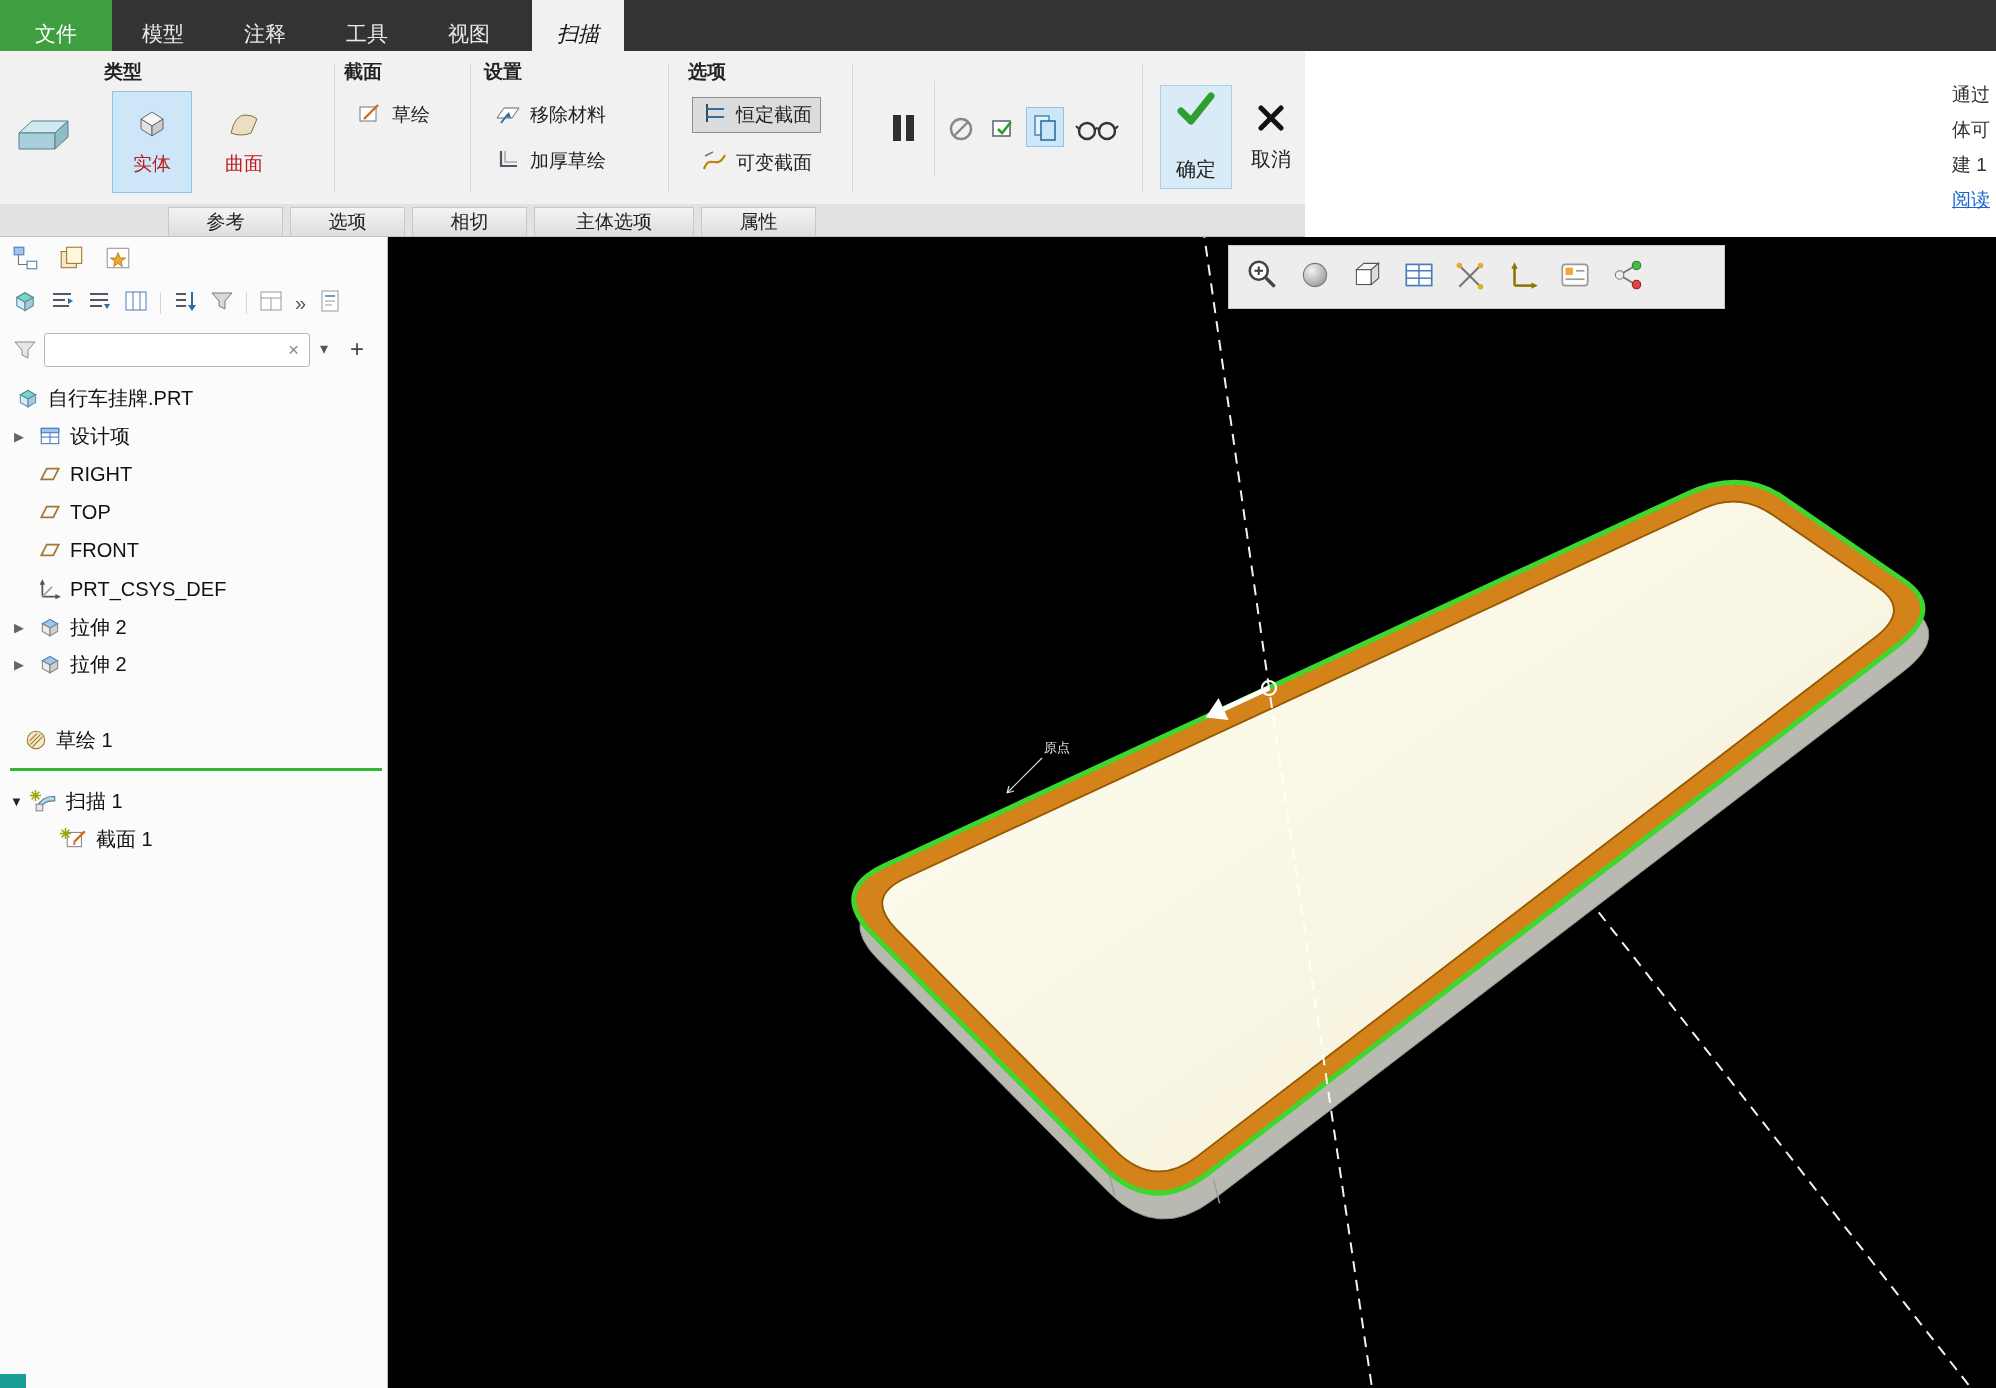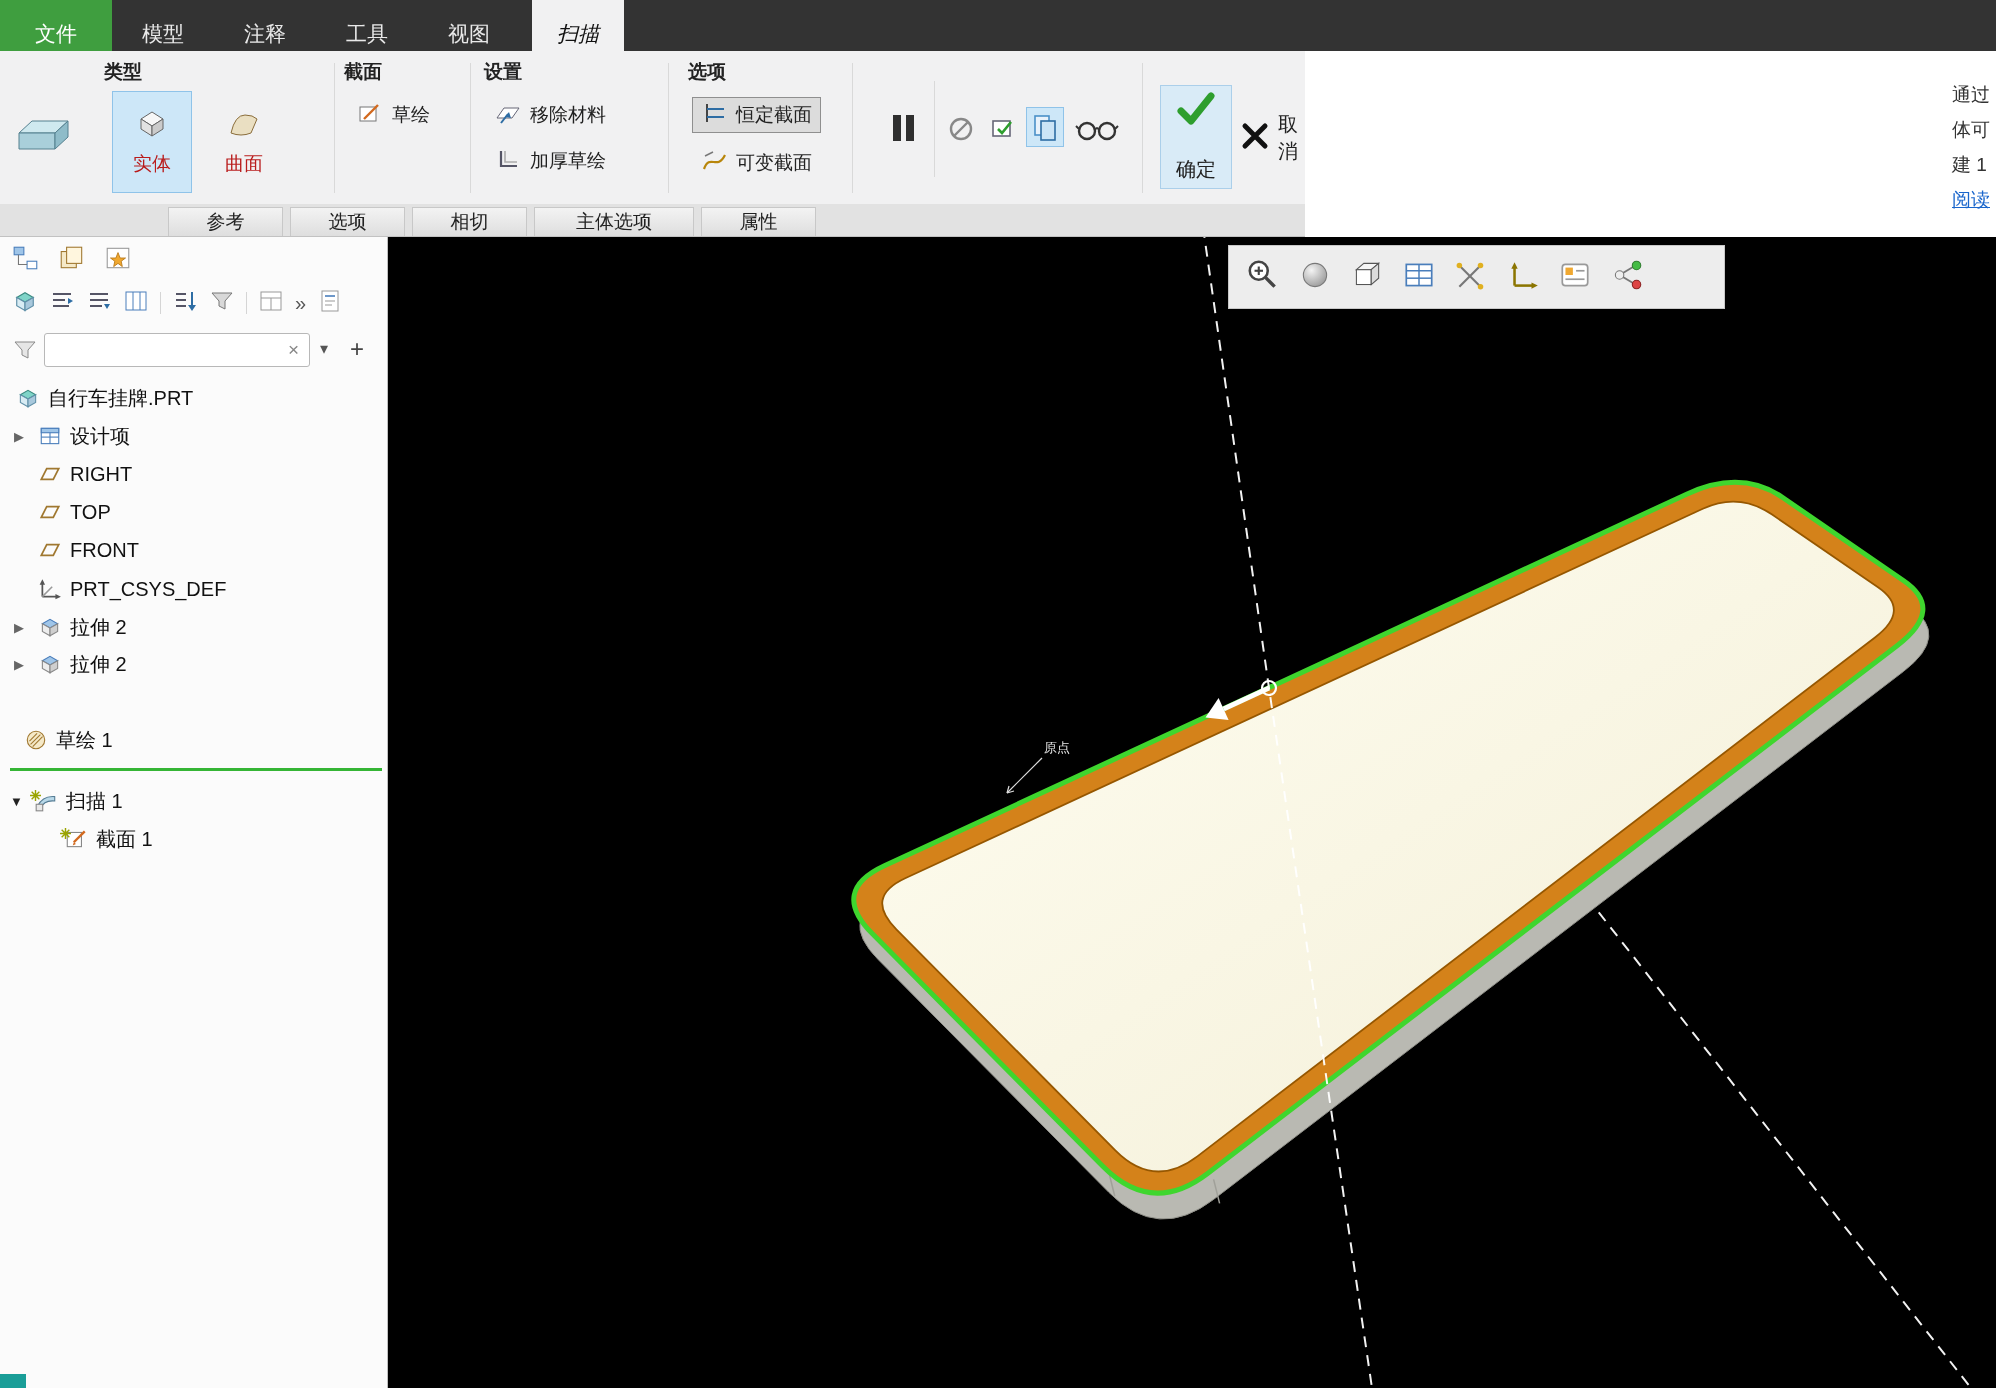--- a/index.html
+++ b/index.html
@@ -21,21 +21,21 @@
   .big-btn{position:absolute;display:flex;flex-direction:column;align-items:center;justify-content:center;gap:7px;
            font-size:19px;color:#b91c1c;border:1px solid transparent;box-sizing:border-box;}
   .big-btn.selected{background:#CDE7F8;border-color:#8FC3E9;}
   .small-btn{position:absolute;display:flex;align-items:center;gap:9px;font-size:19px;color:#222;height:36px;
              padding:0 8px;border:1px solid transparent;box-sizing:border-box;white-space:nowrap;}
   .small-btn.pressed{background:#DCDCDC;border-color:#8F8F8F;}
   .tool-ic{position:absolute;display:flex;align-items:center;justify-content:center;border:1px solid transparent;box-sizing:border-box;}
   .tool-ic.selected{background:#CDE7F8;border-color:#8FC3E9;}
   .ok-btn{position:absolute;left:1160px;top:34px;width:72px;height:104px;display:flex;flex-direction:column;align-items:center;
           justify-content:center;gap:24px;background:#D9EBF7;border:1px solid #ABCFEA;font-size:20px;color:#222;box-sizing:border-box;}
-  .cancel-btn{position:absolute;left:1240px;top:38px;width:62px;height:98px;display:flex;flex-direction:row;align-items:center;
+  .cancel-btn{position:absolute;left:1240px;top:38px;width:62px;height:98px;display:flex;flex-direction:column;align-items:center;
           justify-content:center;gap:8px;font-size:20px;color:#222;}
   .help-box{position:absolute;left:1952px;top:26px;width:90px;font-size:19px;line-height:35px;color:#333;white-space:nowrap;}
   .help-link{color:#1A66CC;text-decoration:underline;}
 
   
   .dashstrip{position:absolute;left:0;top:204px;width:1305px;height:33px;background:#E2E2E2;border-bottom:1px solid #C2C2C2;box-sizing:border-box;}
   .dashtab{position:absolute;top:3px;height:29px;display:flex;align-items:center;justify-content:center;font-size:19px;color:#222;
            background:linear-gradient(#F3F3F3,#DEDEDE);border:1px solid #C8C8C8;border-bottom:none;box-sizing:border-box;}
 
   

